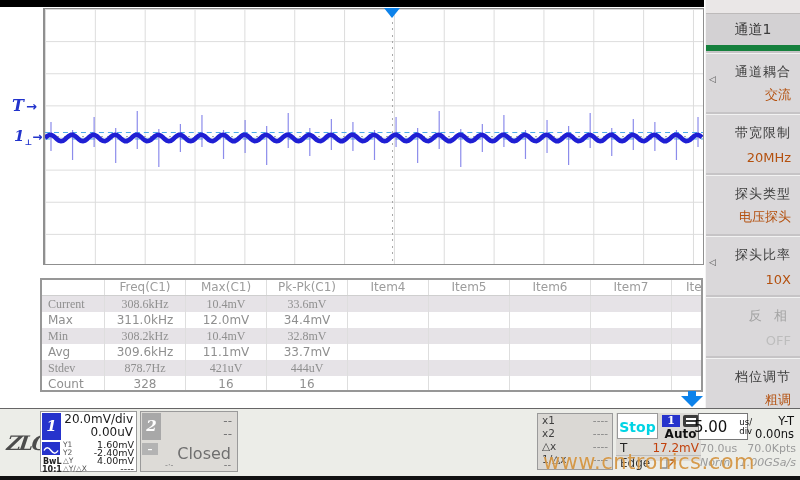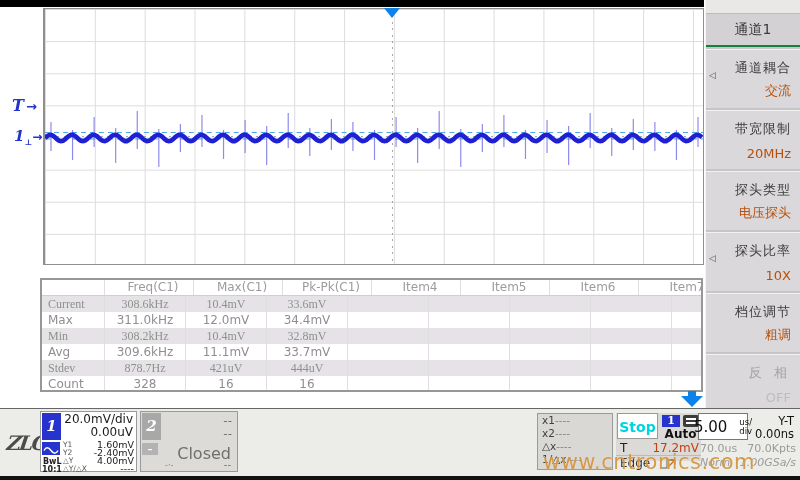--- a/index.html
+++ b/index.html
@@ -25,36 +25,36 @@
     font-family:"DejaVu Serif","Liberation Serif",serif;font-style:italic;font-weight:bold;font-size:16px;}
   .t-marker .arr{font-family:"DejaVu Sans",sans-serif;font-style:normal;font-size:13px;margin-left:2px;}
   .ch-marker{position:absolute;left:14px;top:127px;color:var(--marker-blue,#2233cc);
     font-family:"DejaVu Serif","Liberation Serif",serif;font-style:italic;font-weight:bold;font-size:15px;}
   .ch-marker .sub{font-size:8px;font-style:normal;vertical-align:-4px;}
   .ch-marker .arr{font-family:"DejaVu Sans",sans-serif;font-style:normal;font-size:12px;}
   
   .meas-table{position:absolute;left:40px;top:278px;width:663px;height:114px;background:#fff;
     border:2px solid #979797;box-sizing:border-box;overflow:hidden;font-size:12px;color:#8f8f8f;}
   .trow{display:flex;height:16px;line-height:16px;}
-  .trow.thead{color:#9c9c9c;border-bottom:1px solid #cfcfcf;height:15px;line-height:15px;gap:8px;}
+  .trow.thead{color:#9c9c9c;border-bottom:1px solid #cfcfcf;height:15px;line-height:15px;}
   .trow.striped{background:#e6e3e7;font-family:Liberation Serif, serif;}
   .tcell{flex:0 0 80px;text-align:center;border-right:1px solid #dedede;overflow:hidden;white-space:nowrap;}
   .tcell.c0{flex:0 0 63px;text-align:left;padding-left:6px;box-sizing:border-box;}
   .tcell.c8{flex:0 0 36px;border-right:none;text-align:left;padding-left:14px;}
   
   .down-arrow{position:absolute;left:681px;top:391px;width:22px;height:16px;}
   .down-arrow .stem{position:absolute;left:7px;top:0;width:8px;height:6px;background:var(--trigger-blue,#0d82ea);}
   .down-arrow .tri{position:absolute;left:0;top:5px;width:0;height:0;
     border-left:11px solid transparent;border-right:11px solid transparent;
     border-top:11px solid var(--trigger-blue,#0d82ea);}
   
   .sidebar{position:absolute;left:705px;top:0;width:95px;height:408px;background:#c6c4c6;border-left:1px solid #f4f4f4;box-sizing:border-box;}
   .sb-texture{height:13px;background:#eae7e7;border-bottom:1px solid #bdbaba;}
   .sb-header{height:31px;line-height:31px;text-align:center;background:#d3d1d3;color:#3b3b3b;
-    font-size:14px;border-bottom:2px solid #15803d;}
+    font-size:14px;border-bottom:6px solid #15803d;}
   .sb-btn{position:relative;margin-top:2px;height:58px;background:#dad8da;border-top:1px solid #f2f2f2;}
   .sb-title{position:absolute;right:9px;top:9px;font-size:13px;color:#3c3c3c;letter-spacing:1px;}
   .sb-value{position:absolute;right:9px;bottom:8px;font-size:13px;color:var(--value-orange,#b4500e);}
   .sb-arrow{position:absolute;left:3px;top:20px;font-size:9px;color:#555;}
   .sb-btn.disabled .sb-title{color:#a3a3a3;letter-spacing:4px;}
   .sb-btn.disabled .sb-value{color:#bdbdbd;}
   
   .bottombar{position:absolute;left:0;top:408px;width:800px;height:68px;background:#ecede8;border-top:1px solid #666;box-sizing:border-box;}
   .blackstrip{position:absolute;left:0;top:476px;width:800px;height:4px;background:#111;}
   .logo{position:absolute;left:7px;top:22px;color:#4c4c4c;
@@ -78,21 +78,21 @@
   
   .ch2box{left:140px;top:2px;width:98px;height:61px;background:#dddbd7;border:1px solid #9a9a9a;}
   .b2{left:1px;top:1px;width:19px;height:27px;line-height:27px;font-size:15px;background:#a8a8a8;}
   .ch2v{position:absolute;right:5px;text-align:right;font-size:12px;color:#767676;}
   .b2c{left:1px;top:31px;width:16px;height:12px;line-height:12px;font-size:10px;background:#b3b3b3;font-style:normal;}
   .closed{position:absolute;right:6px;top:32px;font-size:16px;color:#6f6f6f;}
   .ch2m1{position:absolute;left:24px;bottom:1px;font-size:8px;color:#888;}
   .ch2m2{position:absolute;right:6px;bottom:1px;font-size:10px;color:#767676;}
   
   .curbox{left:537px;top:4px;width:76px;height:57px;background:#dad8d4;border:1px solid #9a9a9a;}
-  .xrow{height:13px;line-height:13px;display:flex;padding:0 4px;}
+  .xrow{height:13px;line-height:13px;display:flex;justify-content:space-between;padding:0 4px;}
   .xrow .xl{font-size:10.5px;color:#3f3f3f;}
   .xrow .xv{font-size:10.5px;color:#858585;}
   
   .trigbox{left:616px;top:4px;width:85px;height:48px;background:#dcdad6;}
   .stopbox{position:absolute;left:1px;top:0;width:41px;height:26px;line-height:26px;background:#fff;
     border:1px solid #999;text-align:center;font-size:14px;font-weight:bold;color:var(--stop-cyan,#00d4e4);box-sizing:border-box;}
   .srcbadge{position:absolute;left:46px;top:2px;width:18px;height:12px;line-height:12px;font-size:11px;background:var(--badge-blue,#2633cc);}
   .dcicon{position:absolute;left:67px;top:2px;width:16px;height:12px;background:#3b3b3b;border-radius:2px;}
   .dcicon::before{content:"";position:absolute;left:3px;right:3px;top:3px;height:2px;background:#fff;}
   .dcicon::after{content:"";position:absolute;left:3px;right:3px;bottom:3px;height:2px;background:#fff;}
@@ -237,27 +237,27 @@
     </div>
     <div class="sb-btn">
       <div class="sb-title">探头类型</div>
       <div class="sb-value">电压探头</div>
     </div>
     <div class="sb-btn">
       <span class="sb-arrow">◁</span>
       <div class="sb-title">探头比率</div>
       <div class="sb-value">10X</div>
     </div>
-    <div class="sb-btn">
-      <div class="sb-title">档位调节</div>
-      <div class="sb-value">粗调</div>
-    </div>
     <div class="sb-btn disabled">
       <div class="sb-title">反 相</div>
       <div class="sb-value">OFF</div>
+    </div>
+    <div class="sb-btn">
+      <div class="sb-title">档位调节</div>
+      <div class="sb-value">粗调</div>
     </div>
   </div>
 
   <div class="bottombar">
     <div class="logo"><span>ZLG</span><sup>®</sup></div>
 
     <div class="box ch1box">
       <div class="badge b1">1</div>
       <div class="ch1scale">
         <div>20.0mV/div</div>

